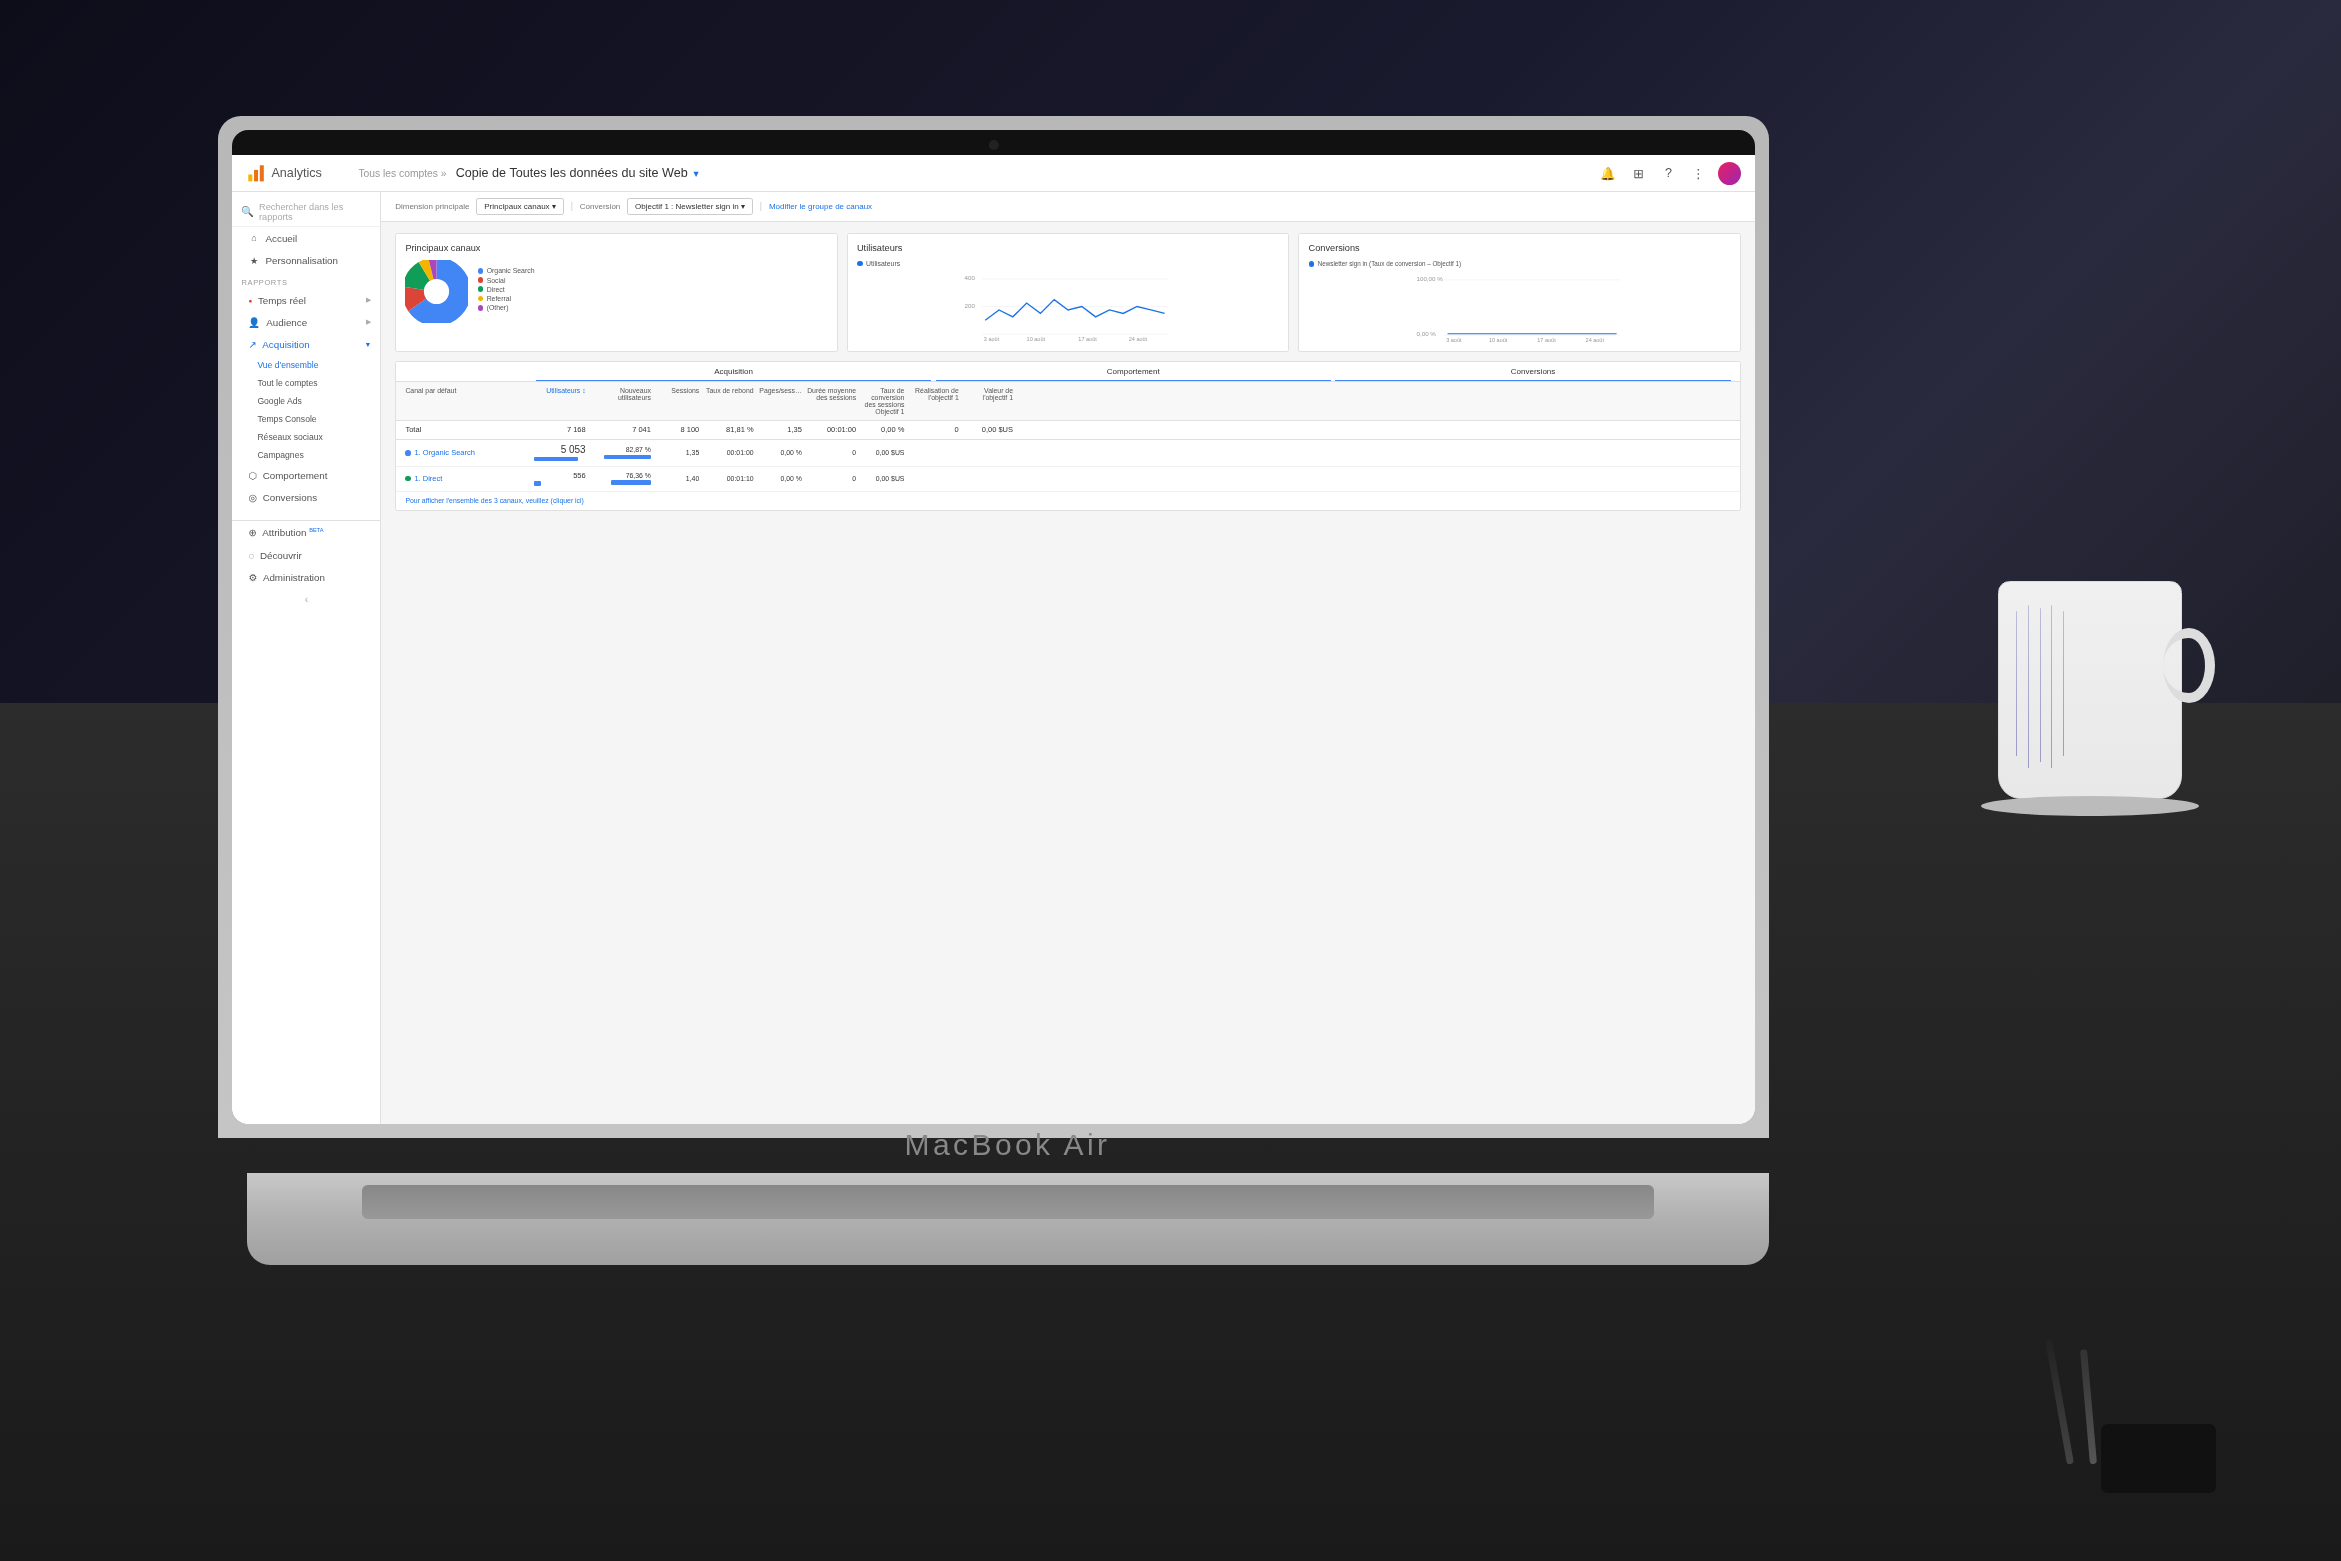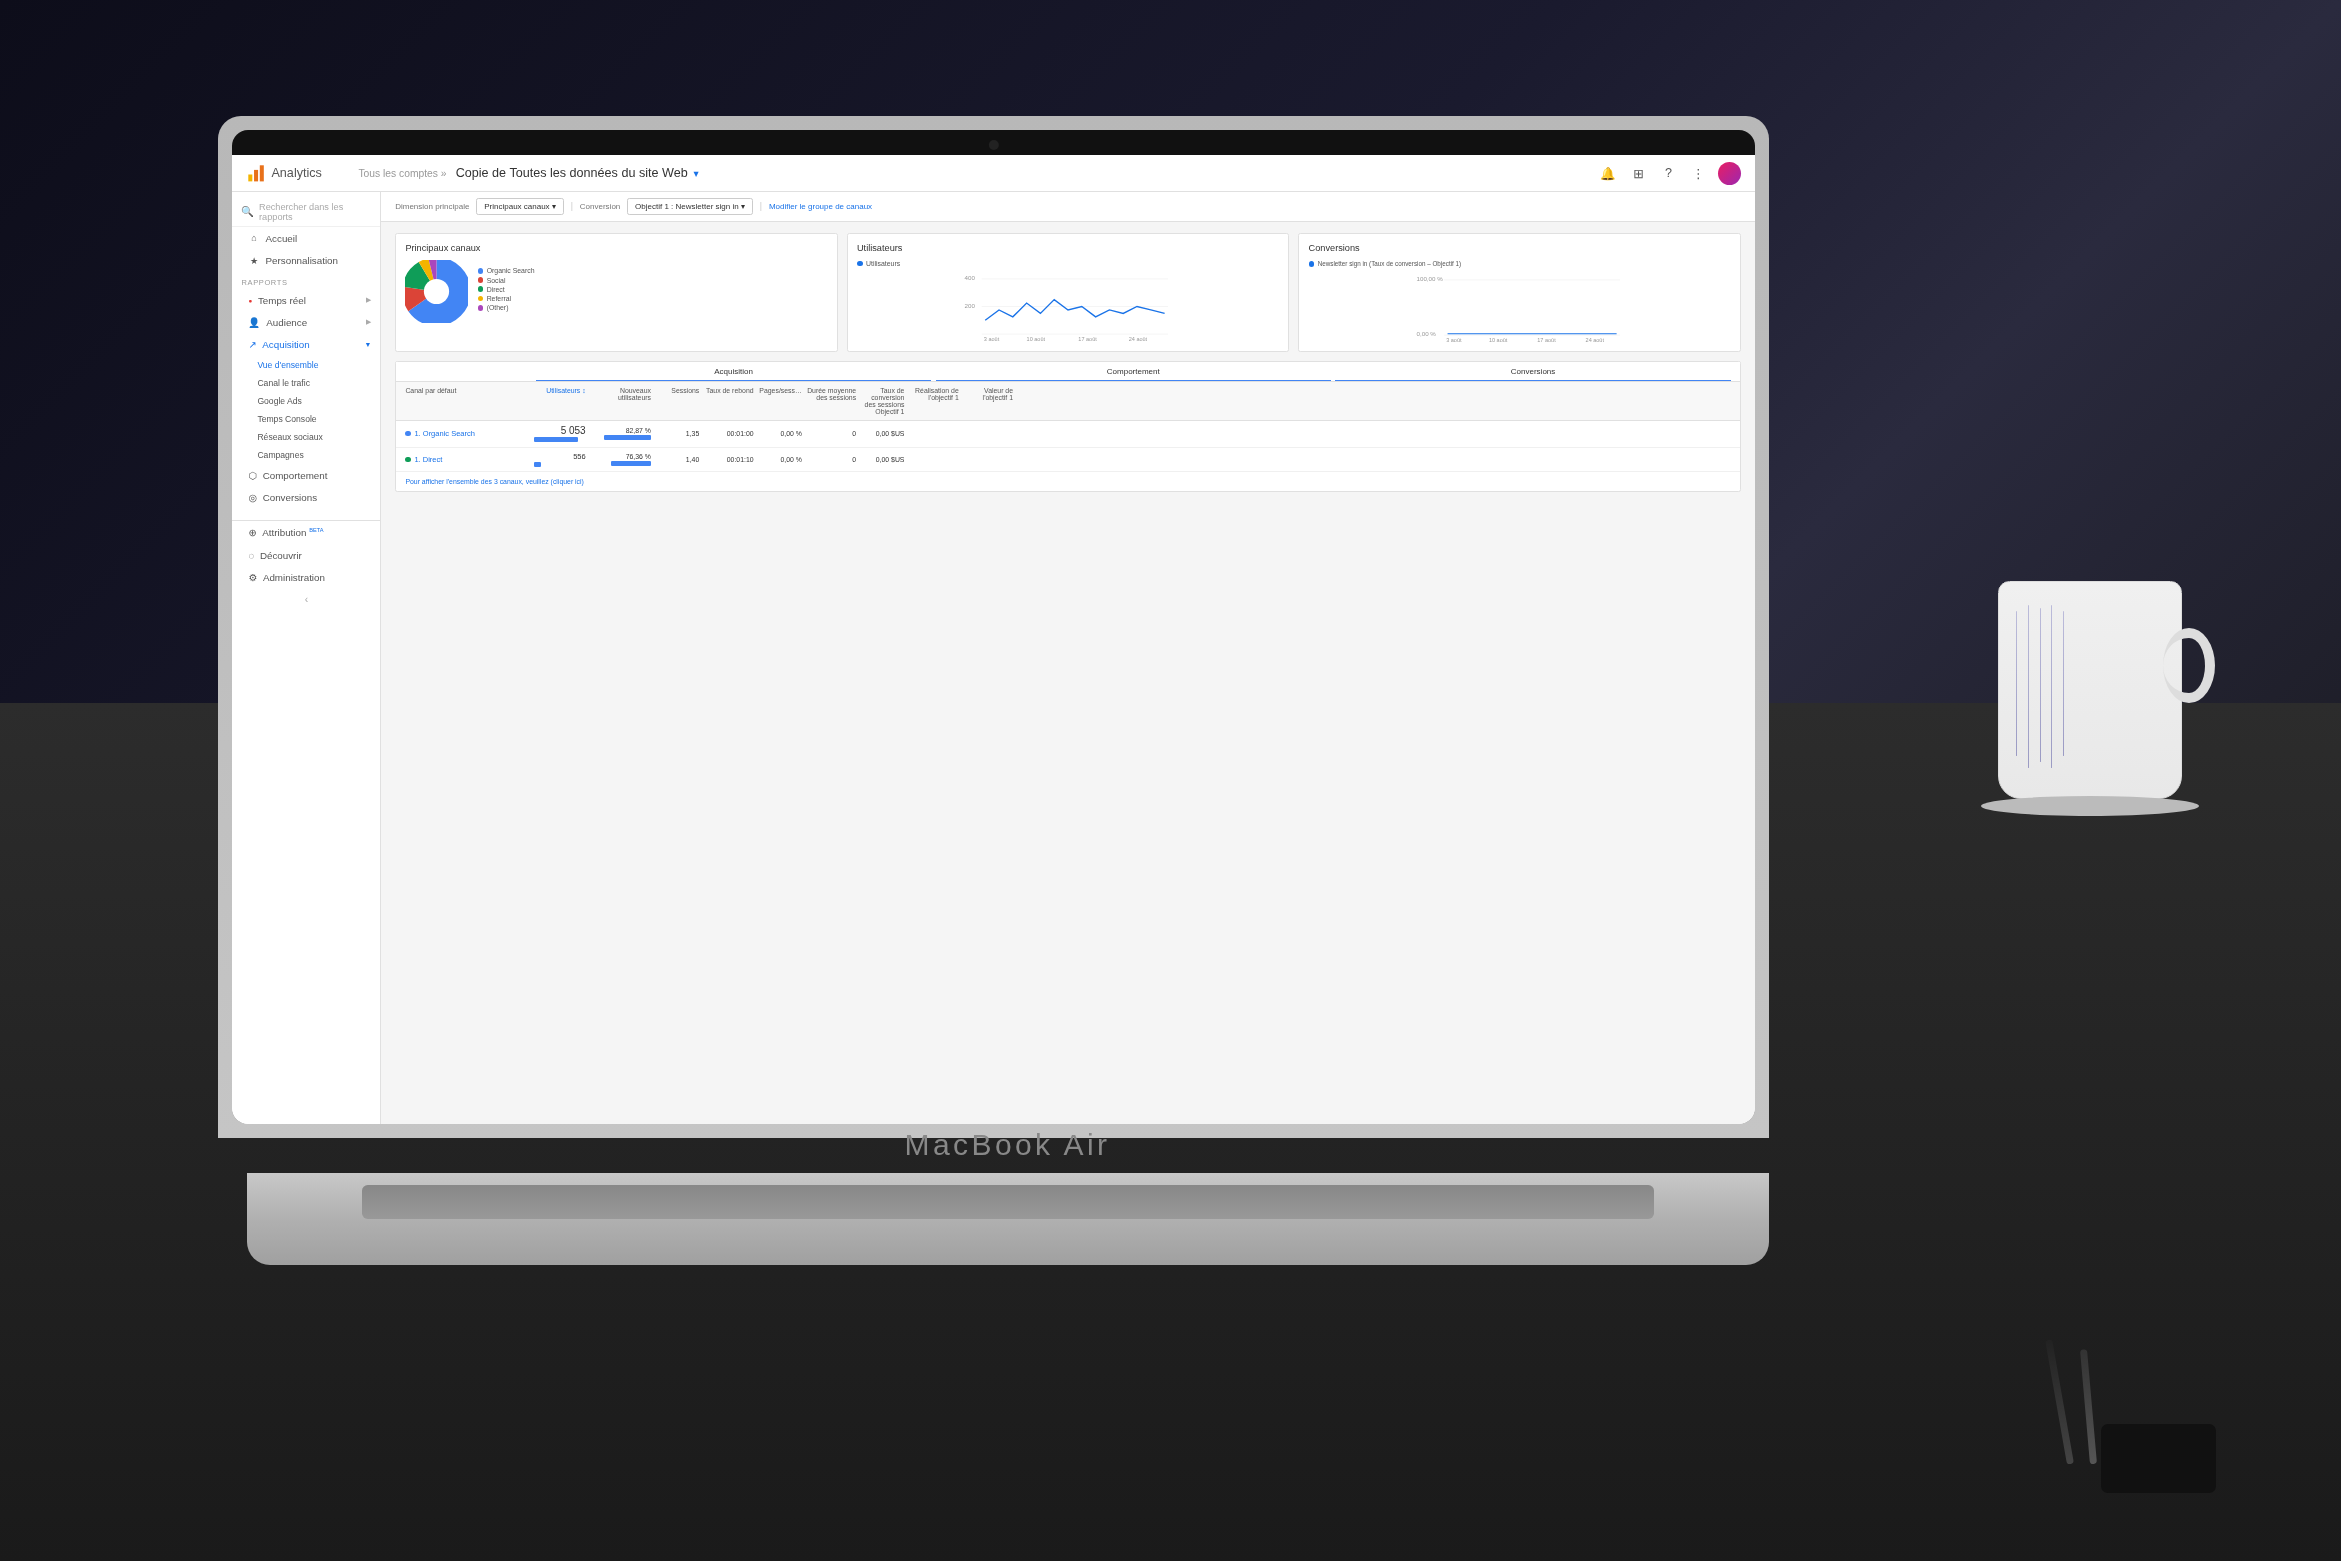--- a/index.html
+++ b/index.html
@@ -512,21 +512,21 @@
               <span style="margin-left:auto;color:#aaa;font-size:6.9px;">▶</span>
             </div>
 
             <div class="sidebar-item" style="color:#1a73e8;">
               <span>↗</span>
               <span>Acquisition</span>
               <span style="margin-left:auto;color:#1a73e8;font-size:6.9px;">▼</span>
             </div>
 
             <div class="sidebar-sub active">Vue d'ensemble</div>
-            <div class="sidebar-sub">Canal le trafic</div>
+            <div class="sidebar-sub">Tout le comptes</div>
             <div class="sidebar-sub">Google Ads</div>
             <div class="sidebar-sub">Temps Console</div>
             <div class="sidebar-sub">Réseaux sociaux</div>
             <div class="sidebar-sub">Campagnes</div>
 
             <div class="sidebar-item">
               <span>⬡</span>
               <span>Comportement</span>
             </div>
 
@@ -681,20 +681,32 @@
                   <div style="font-size:6.9px;color:#555;text-align:right;">Nouveaux utilisateurs</div>
                   <div style="font-size:6.9px;color:#555;text-align:right;">Sessions</div>
                   <div style="font-size:6.9px;color:#555;text-align:right;">Taux de rebond</div>
                   <div style="font-size:6.9px;color:#555;text-align:right;">Pages/sess…</div>
                   <div style="font-size:6.9px;color:#555;text-align:right;">Durée moyenne des sessions</div>
                   <div style="font-size:6.9px;color:#555;text-align:right;">Taux de conversion des sessions Objectif 1</div>
                   <div style="font-size:6.9px;color:#555;text-align:right;">Réalisation de l'objectif 1</div>
                   <div style="font-size:6.9px;color:#555;text-align:right;">Valeur de l'objectif 1</div>
                 </div>
 
+                <div style="display:grid;grid-template-columns:126px 52px 63px 46px 52px 46px 52px 46px 52px 52px;padding:4.6px 9.2px;background:#fff;border-bottom:1.1px solid #e0e0e0;gap:2.3px;font-weight:500;">
+                  <div style="font-size:7.5px;color:#333;">Total</div>
+                  <div style="font-size:7.5px;color:#333;text-align:right;">7 168</div>
+                  <div style="font-size:7.5px;color:#333;text-align:right;">7 041</div>
+                  <div style="font-size:7.5px;color:#333;text-align:right;">8 100</div>
+                  <div style="font-size:7.5px;color:#333;text-align:right;">81,81 %</div>
+                  <div style="font-size:7.5px;color:#333;text-align:right;">1,35</div>
+                  <div style="font-size:7.5px;color:#333;text-align:right;">00:01:00</div>
+                  <div style="font-size:7.5px;color:#333;text-align:right;">0,00 %</div>
+                  <div style="font-size:7.5px;color:#333;text-align:right;">0</div>
+                  <div style="font-size:7.5px;color:#333;text-align:right;">0,00 $US</div>
+                </div>
 
                 <div style="display:grid;grid-template-columns:126px 52px 63px 46px 52px 46px 52px 46px 52px 52px;padding:4.6px 9.2px;border-bottom:0.6px solid #f0f0f0;gap:2.3px;align-items:center;">
                   <div class="channel-name">
                     <div class="channel-dot" style="background:#4285f4;"></div>
                     <span>1. Organic Search</span>
                   </div>
                   <div style="text-align:right;">
                     <div style="font-size:10px;color:#333;margin-bottom:1.1px;">5 053</div>
                     <div style="height:4.6px;background:#4285f4;width:85%;border-radius:1.1px;"></div>
                   </div>

